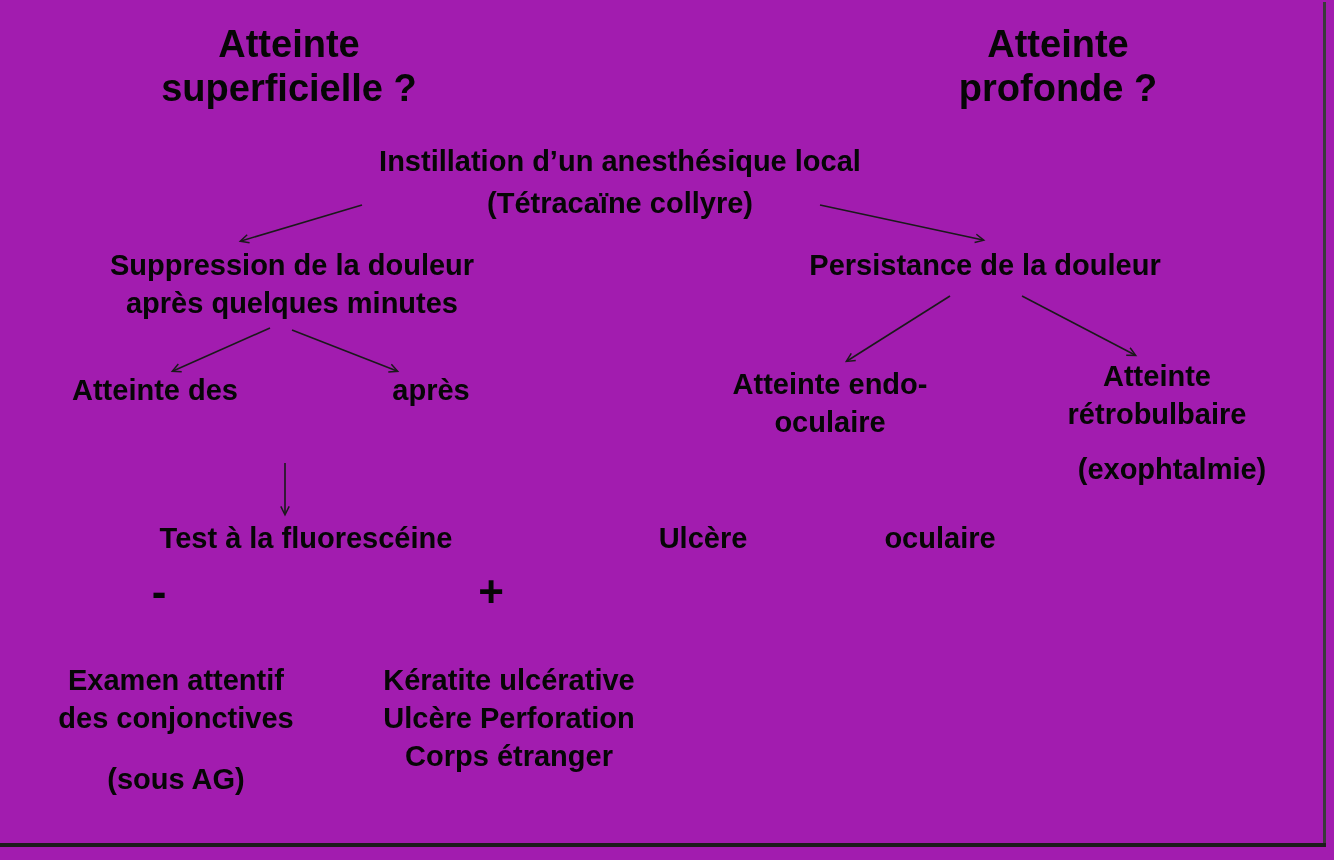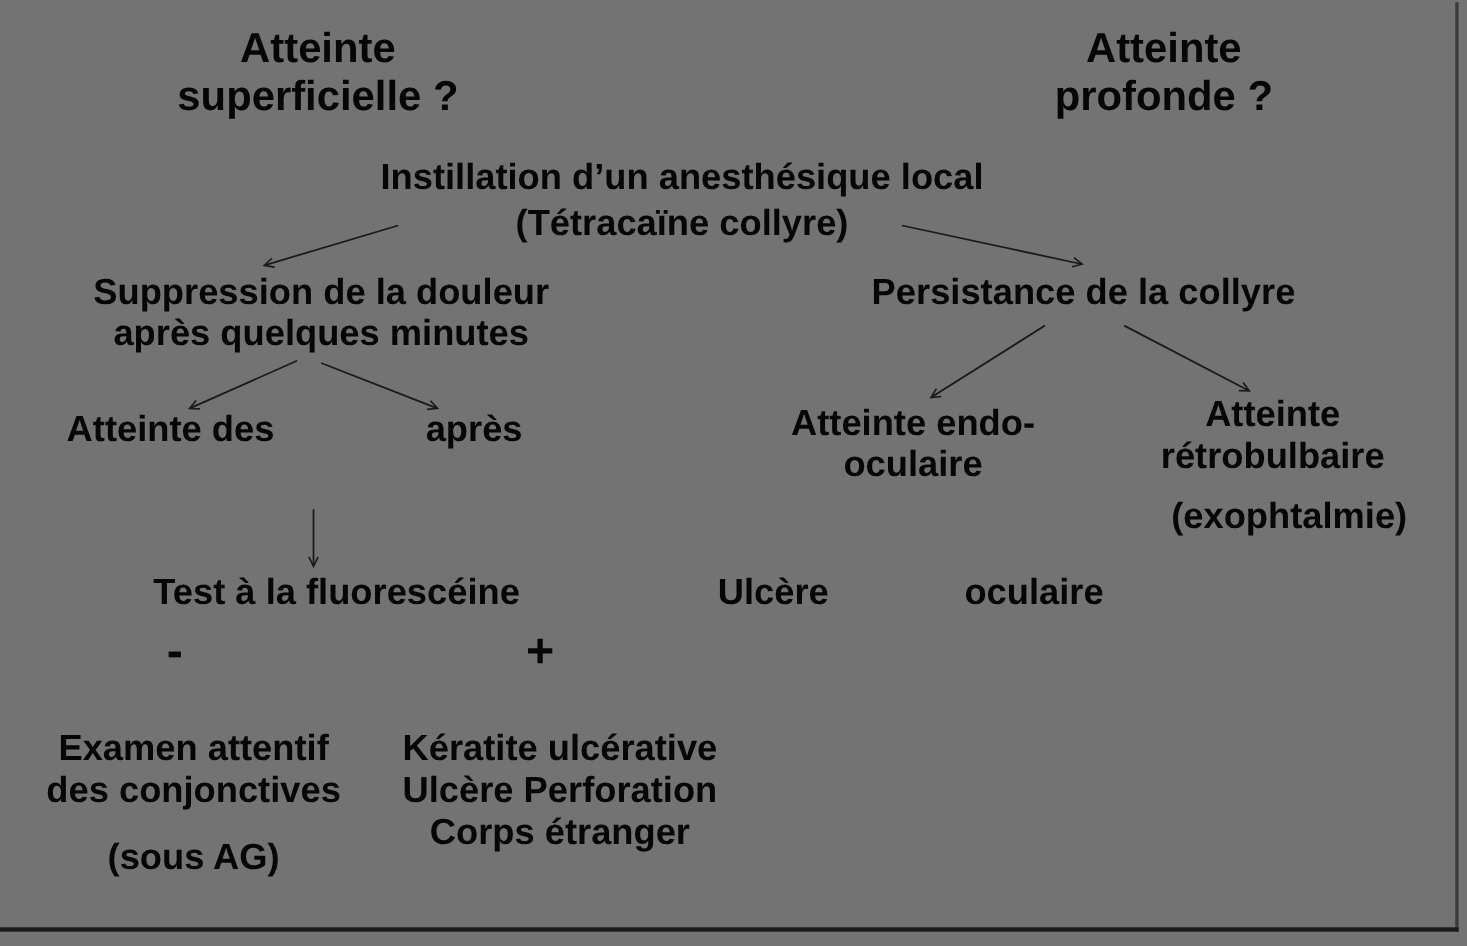--- a/index.html
+++ b/index.html
@@ -1,31 +1,31 @@
 <!DOCTYPE html>
 <html><head>
 <meta charset="utf-8">
 <style>
   html, body { margin: 0; padding: 0; background: #ffffff; }
   #canvas {
     position: relative;
     width: 1334px;
     height: 860px;
-    background: #737373;
+    background: #a21caf;
     overflow: hidden;
     font-family: "Liberation Sans", "DejaVu Sans", sans-serif;
     font-weight: bold;
     color: #060606;
   }
   .node {
     position: absolute;
     transform: translateX(-50%);
     text-align: center;
     white-space: nowrap;
-    font-size: 33px;
+    font-size: 29px;
     line-height: 38px;
     letter-spacing: 0px;
   }
   .title {
     font-size: 38px;
     line-height: 44px;
   }
   .instil { line-height: 42px; }
   .sign {
     font-size: 44px;
@@ -84,21 +84,21 @@
     <div>Instillation d’un anesthésique local</div>
     <div>(Tétracaïne collyre)</div>
   </div>
 
   <div class="node" style="left:292px; top:246px;">
     <div>Suppression de la douleur</div>
     <div>après quelques minutes</div>
   </div>
 
   <div class="node" style="left:985px; top:246px;">
-    <div>Persistance de la collyre</div>
+    <div>Persistance de la douleur</div>
   </div>
 
   <div class="node" style="left:155px; top:371px;">
     <div>Atteinte des</div>
   </div>
 
   <div class="node" style="left:431px; top:371px;">
     <div>après</div>
   </div>
 

